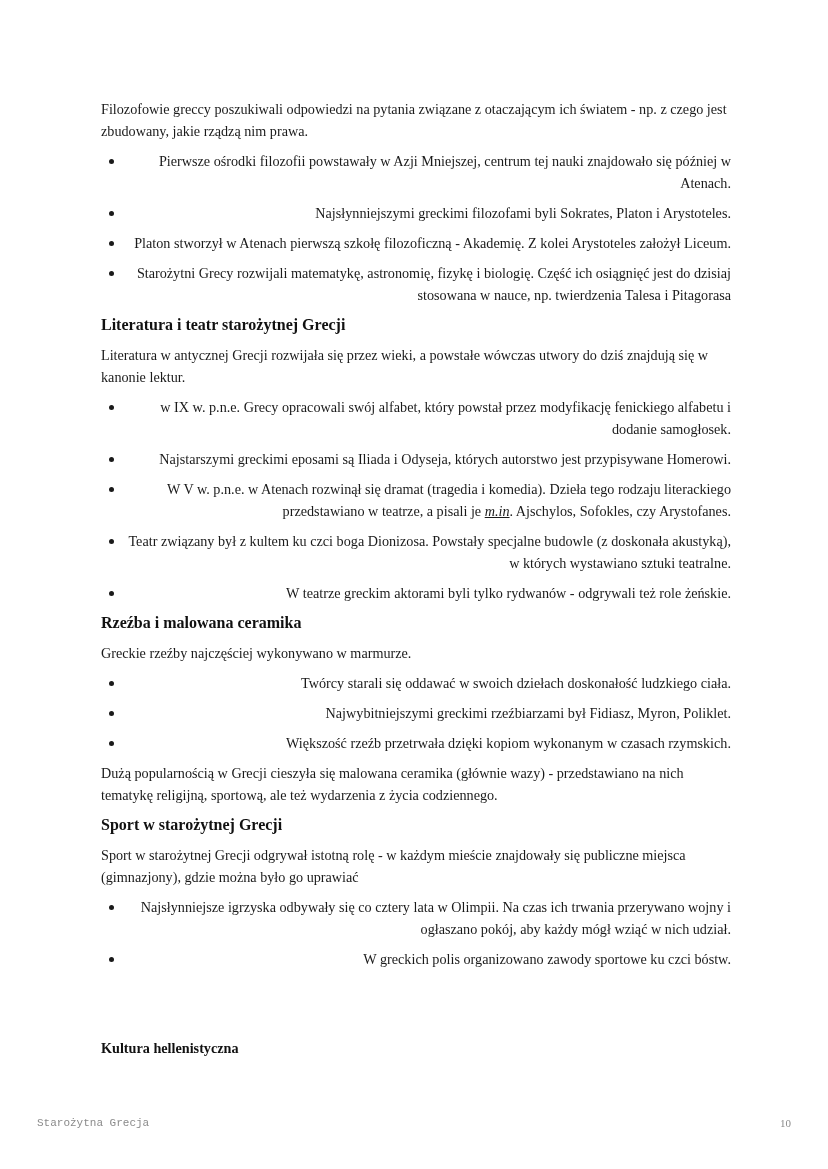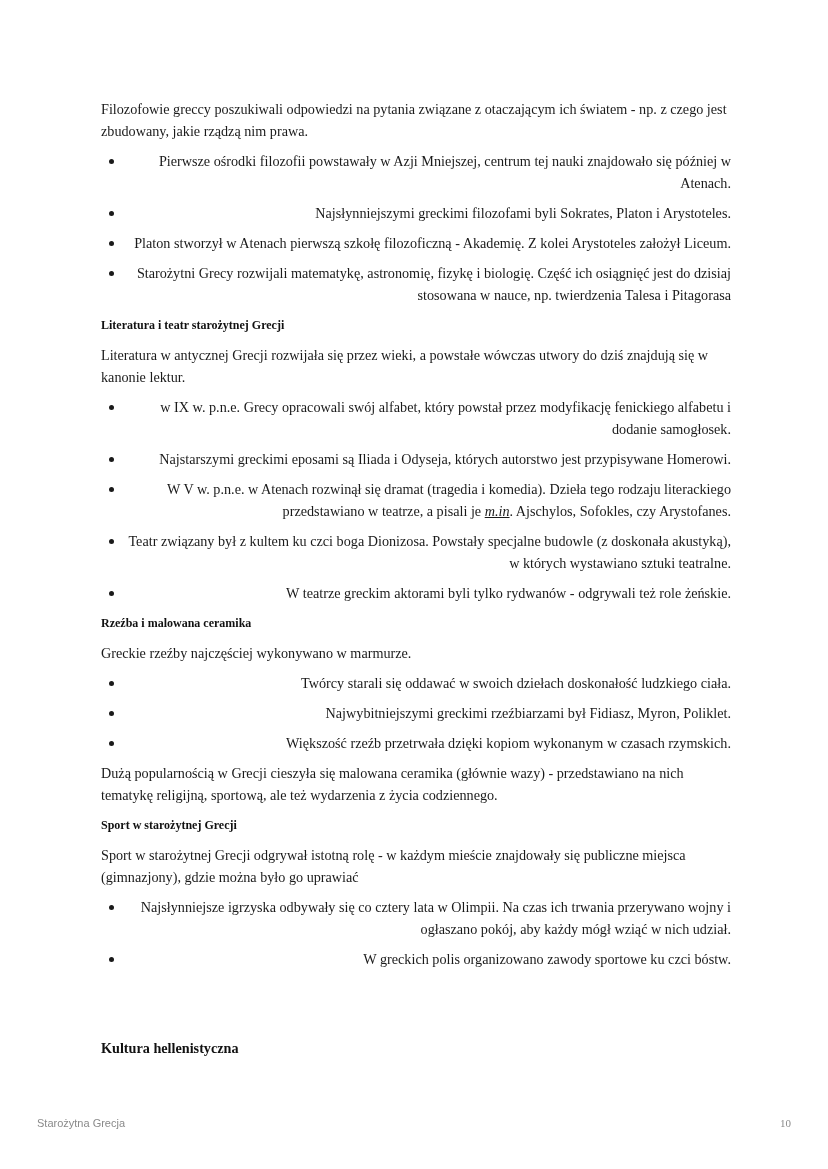--- a/index.html
+++ b/index.html
@@ -2,30 +2,30 @@
 <html><head>
 <meta charset="utf-8">
 <style>
   html, body { margin: 0; padding: 0; background: #ffffff; }
   body { width: 828px; height: 1169px; position: relative; overflow: hidden; }
   .page {
     position: absolute; left: 101px; top: 98px; width: 630px;
     font-family: "Liberation Serif", serif; font-size: 14.2px; line-height: 22px; color: #1a1a1a;
   }
   p.para { margin: 0 0 8px 0; }
-  h3.heading { font-size: 12px; font-weight: bold; margin: 0 0 8px 0; line-height: 22px; color: #111; }
+  h3.heading { font-size: 16px; font-weight: bold; margin: 0 0 8px 0; line-height: 22px; color: #111; }
   ul.list { margin: 0 0 8px 0; padding: 0 0 0 24px; list-style: none; text-align: right; }
   ul.list li { position: relative; margin: 0 0 8px 0; }
   ul.list li::before {
     content: ""; position: absolute; left: -16px; top: 9px; width: 5px; height: 5px;
     border-radius: 50%; background: #1a1a1a;
   }
   .u { text-decoration: underline; font-style: italic; }
   .final-heading { position: absolute; left: 101px; top: 1040px; font-family: "Liberation Serif", serif; font-size: 14.2px; font-weight: bold; color: #111; margin: 0; }
-  .footer-left { position: absolute; left: 37px; top: 1117px; font-family: Liberation Sans, sans-serif; font-size: 11px; color: #8a8a8a; }
+  .footer-left { position: absolute; left: 37px; top: 1117px; font-family: Liberation Mono, monospace; font-size: 11px; color: #8a8a8a; }
   .footer-right { position: absolute; right: 37px; top: 1117px; font-family: Liberation Serif, serif; font-size: 11px; color: #8a8a8a; }
 </style>
 </head>
 <body>
 
 <div class="page">
   <p class="para">Filozofowie greccy poszukiwali odpowiedzi na pytania związane z otaczającym ich światem - np. z czego jest zbudowany, jakie rządzą nim prawa.</p>
   <ul class="list">
     <li>Pierwsze ośrodki filozofii powstawały w Azji Mniejszej, centrum tej nauki znajdowało się później w Atenach.</li>
     <li>Najsłynniejszymi greckimi filozofami byli Sokrates, Platon i Arystoteles.</li>

